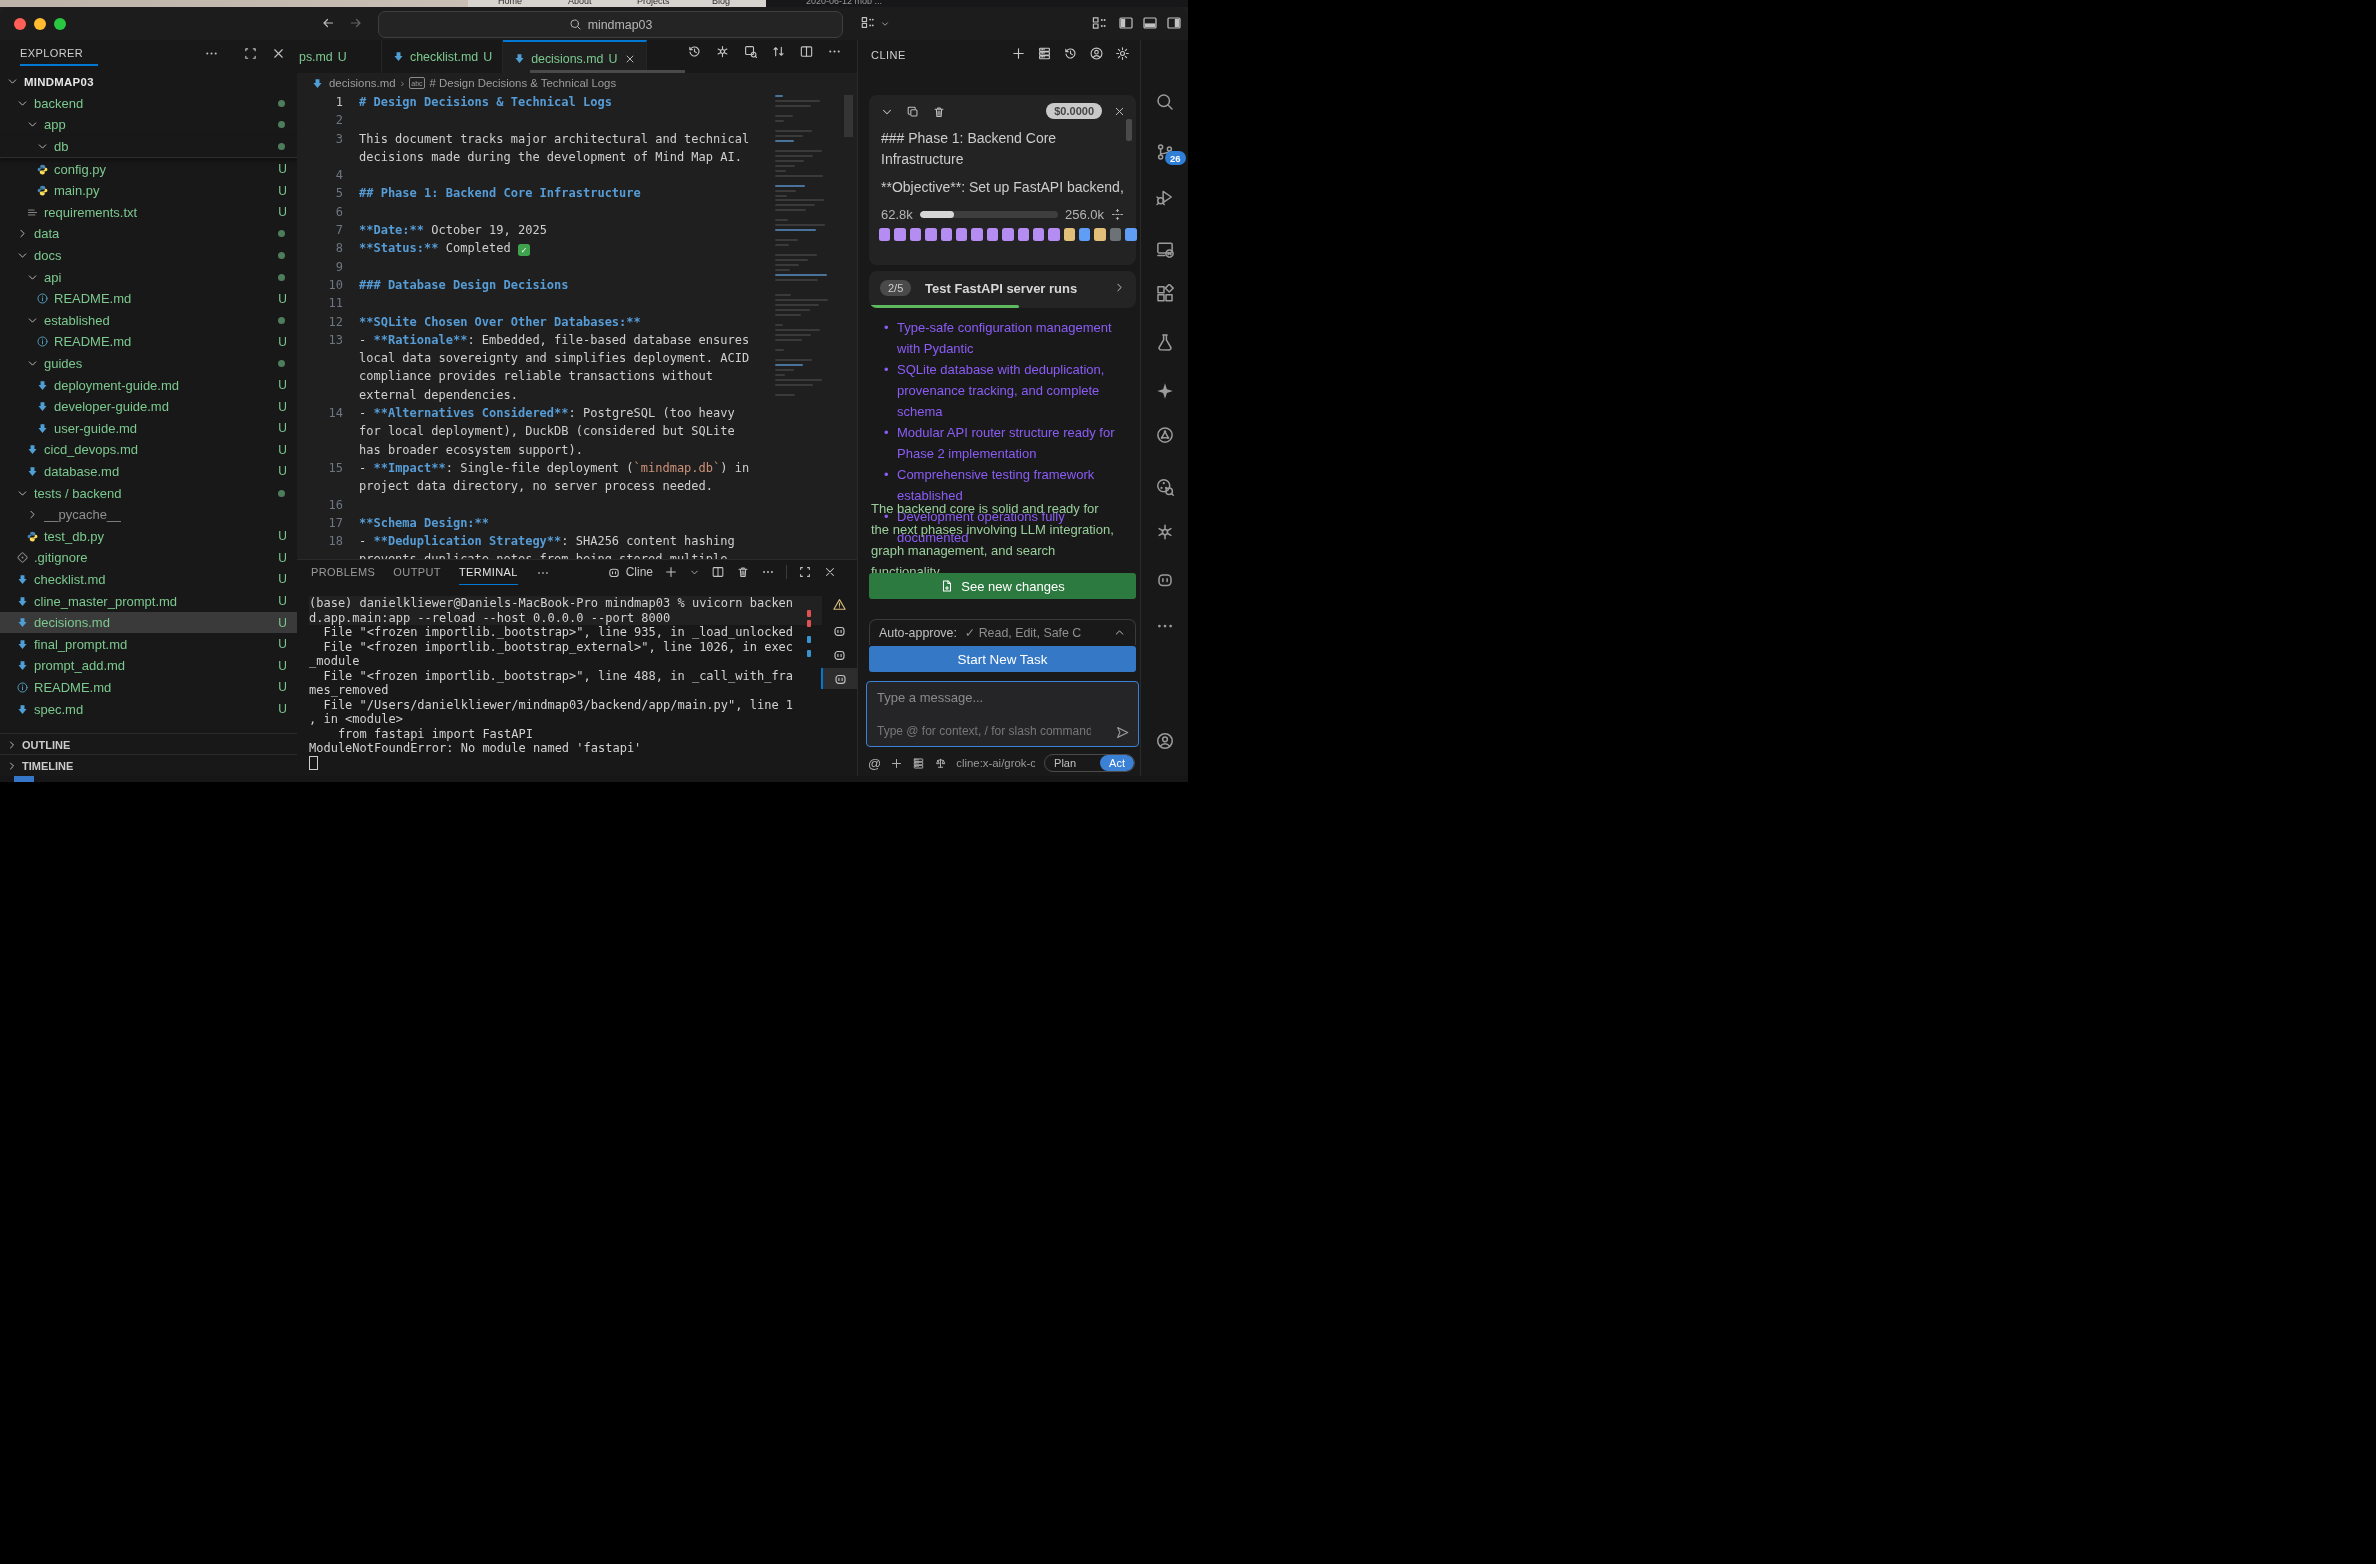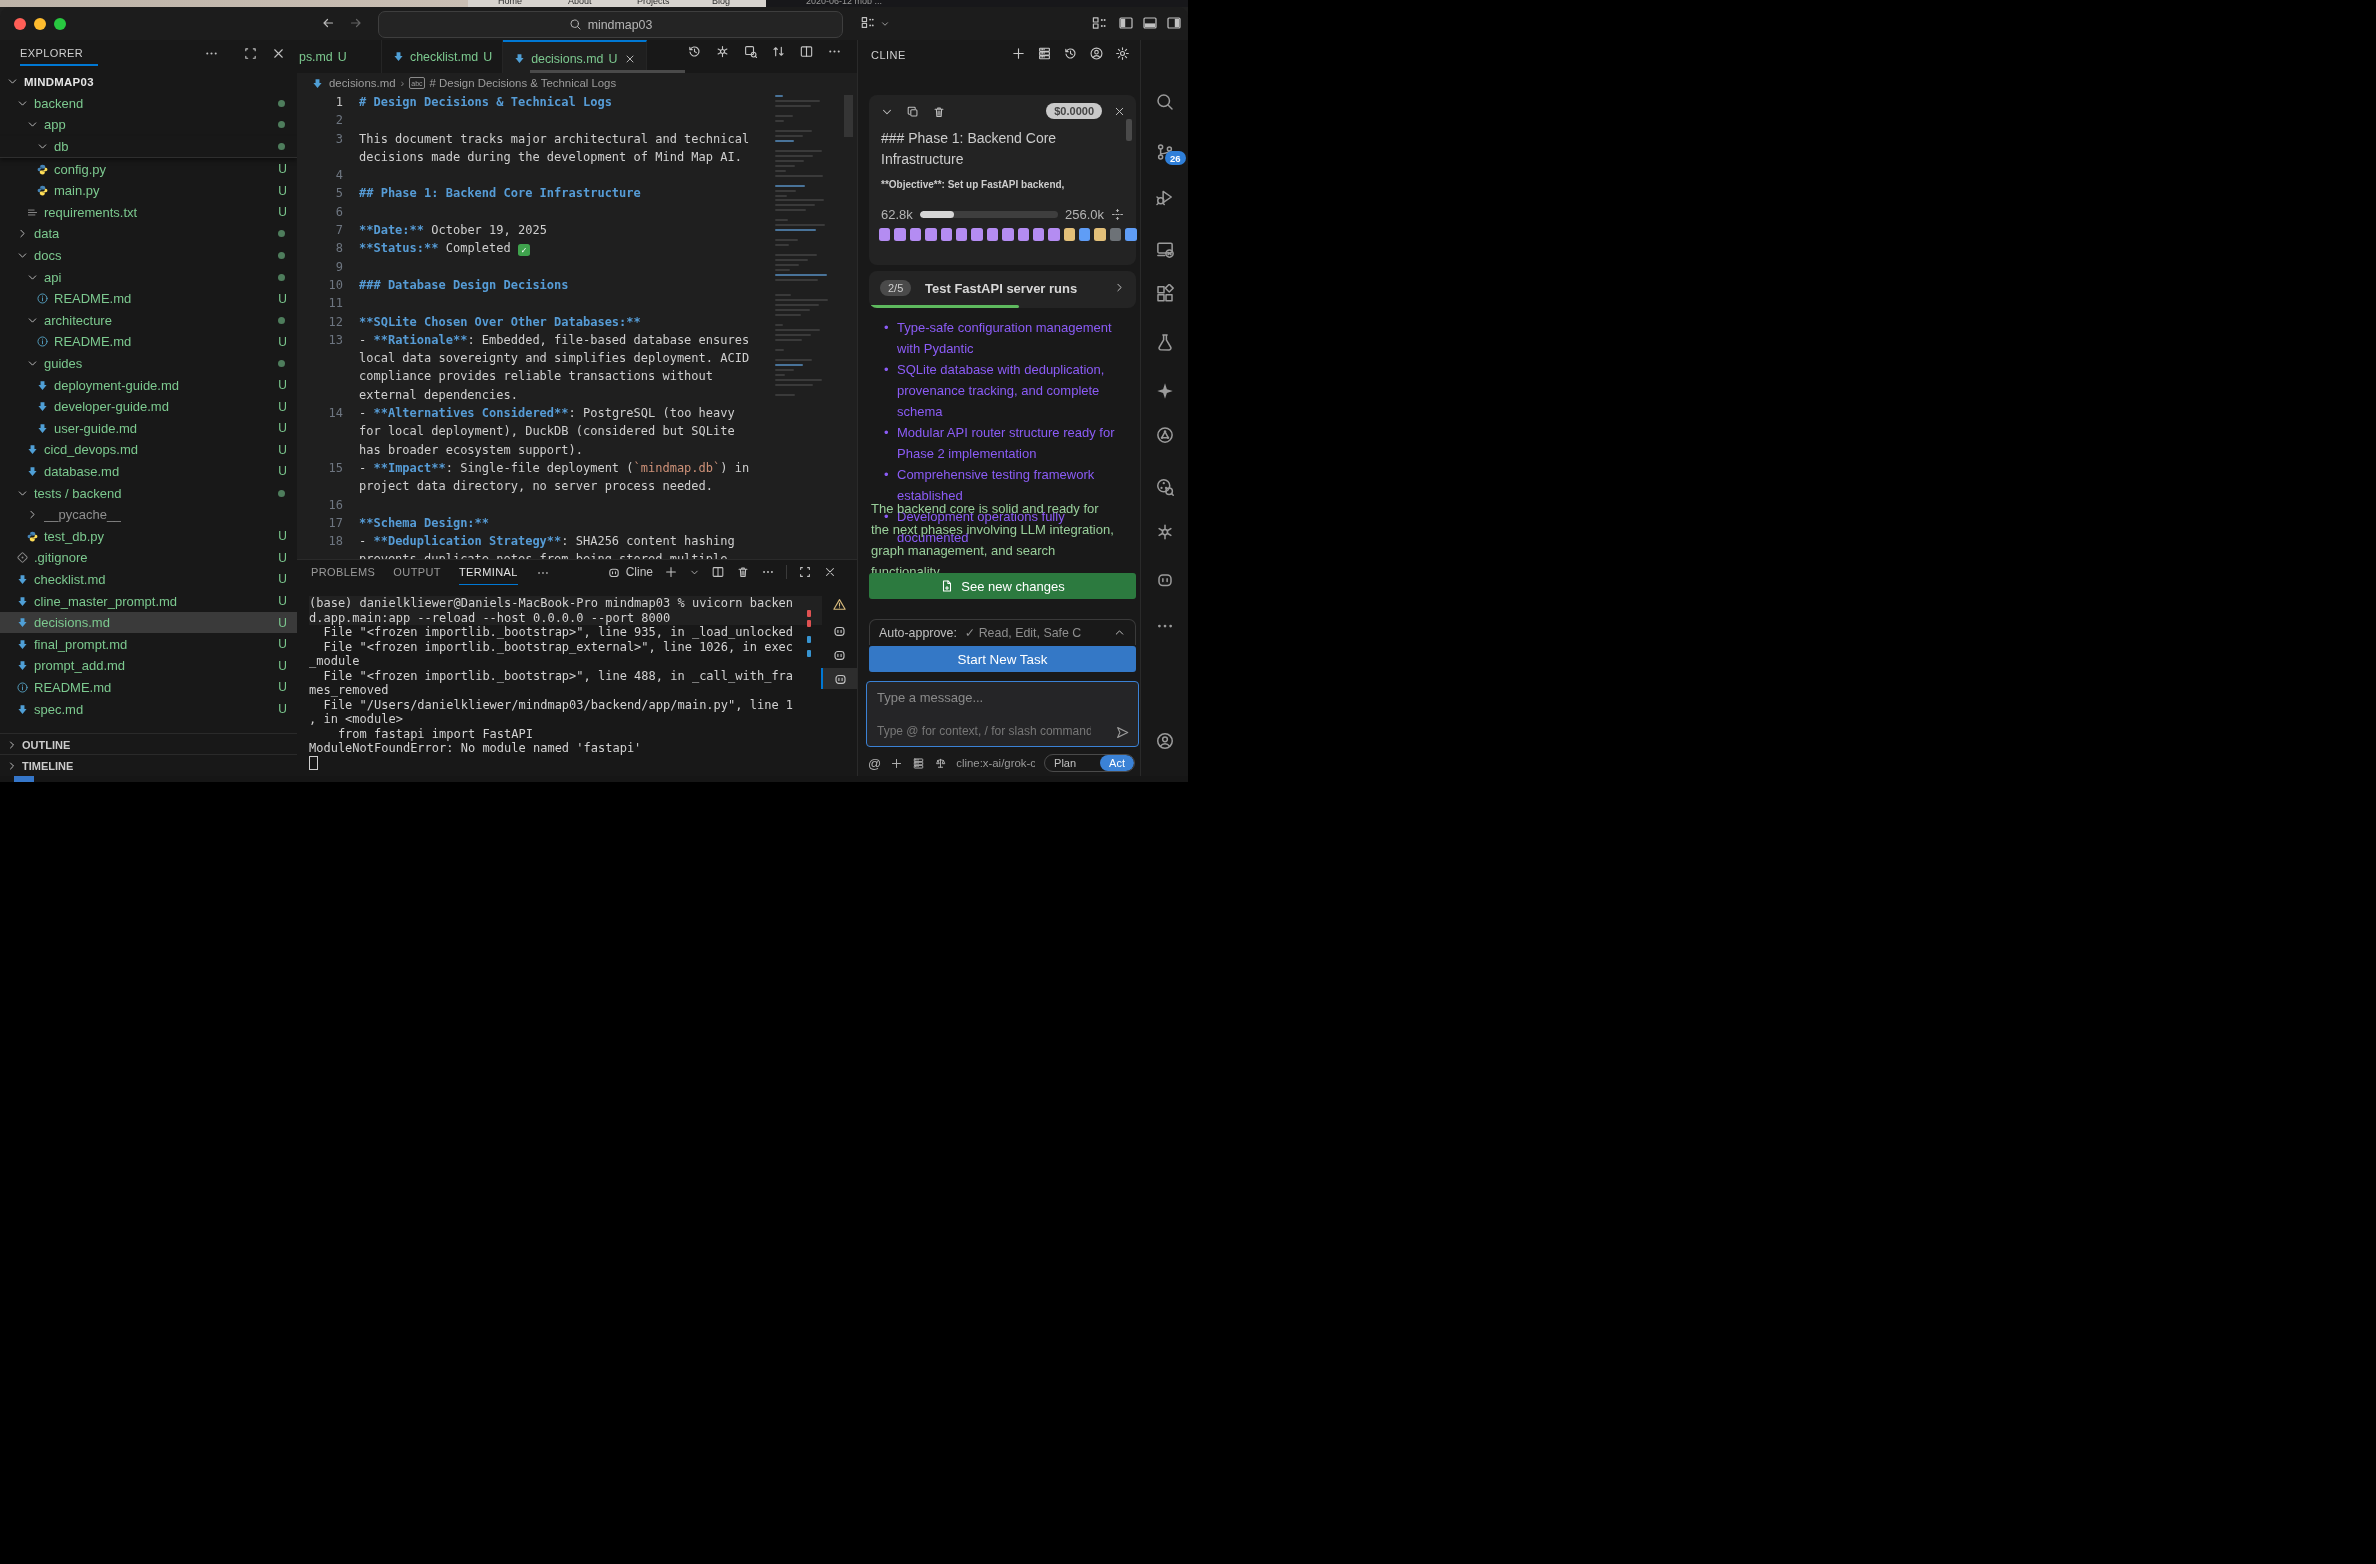--- a/index.html
+++ b/index.html
@@ -83,21 +83,21 @@
   .cline{left:857px;top:40px;width:284px;height:736px;background:#191919;border-left:1px solid #2a2a2a;}
   .cl-head{position:absolute;left:13px;top:9px;font-size:11px;letter-spacing:0.5px;color:#d0d0d0;}
   .cl-hicons{position:absolute;right:12px;top:6px;display:flex;gap:11px;color:#c8c8c8;}
   .card{position:absolute;left:11px;width:267px;background:#232323;border-radius:8px;box-sizing:border-box;}
   .taskcard{top:55px;height:170px;}
   .tc-head{position:absolute;left:11px;top:10px;display:flex;gap:12px;color:#bfbfbf;}
   .tc-cost{position:absolute;right:34px;top:8px;background:#c9c9c9;color:#454545;font-size:11px;font-weight:bold;
     border-radius:9px;padding:2px 8px;}
   .tc-close{position:absolute;right:10px;top:10px;color:#bfbfbf;}
   .tc-title{position:absolute;left:12px;top:33px;width:209px;font-size:14px;line-height:21px;color:#cdcdcd;}
-  .tc-obj{position:absolute;left:12px;top:84px;width:243px;font-size:10px;color:#cdcdcd;white-space:nowrap;overflow:hidden;font-weight:bold;}
+  .tc-obj{position:absolute;left:12px;top:84px;width:243px;font-size:14px;color:#cdcdcd;white-space:nowrap;overflow:hidden;}
   .tc-ctx{position:absolute;left:12px;top:112px;width:243px;display:flex;align-items:center;gap:7px;font-size:13px;color:#b5b5b5;}
   .ctxbar{flex:1;height:7px;background:#3e3e3e;border-radius:4px;overflow:hidden;}
   .ctxbar i{display:block;height:7px;background:#d6d6d6;border-radius:4px;}
   .sqrow{position:absolute;left:10px;top:133px;display:flex;gap:4px;}
   .sqrow i{width:11.4px;height:13px;border-radius:2.5px;}
   .tc-thumb{position:absolute;right:4px;top:24px;width:6px;height:22px;background:#4a4a4a;border-radius:2px;}
   .todocard{top:231px;height:37px;background:#242424;overflow:hidden;}
   .todo-pill{position:absolute;left:11px;top:9px;background:#4a4a4a;color:#cfcfcf;font-size:11px;border-radius:9px;padding:2px 8px;}
   .todo-lbl{position:absolute;left:56px;top:10px;font-size:13px;color:#d8d8d8;font-weight:bold;}
   .todo-chev{position:absolute;right:10px;top:10px;color:#c3c3c3;}
@@ -343,21 +343,21 @@
           </span>
           <span class="lbl">README.md</span>
           <span class="badge">U</span>
         </div>
         <div class="row">
           <span class="glyph" style="margin-left: 24px;">
             <svg width="13" height="13" viewBox="0 0 16 16" fill="none" stroke="currentColor" stroke-width="1.2" stroke-linecap="round" stroke-linejoin="round">
               <path d="M4 6l4 4 4-4"></path>
             </svg>
           </span>
-          <span class="lbl">architecture</span>
+          <span class="lbl">established</span>
           <span class="dot"></span>
         </div>
         <div class="row">
           <span class="glyph" style="margin-left: 34px; color: rgb(81, 154, 186);">
             <svg width="13" height="13" viewBox="0 0 16 16" fill="none" stroke="currentColor" stroke-width="1.2" stroke-linecap="round" stroke-linejoin="round">
               <circle cx="8" cy="8" r="5.6"></circle>
               <path d="M8 7.2v3.6"></path>
               <circle cx="8" cy="5" r=".7" fill="currentColor" stroke="none"></circle>
             </svg>
           </span>

